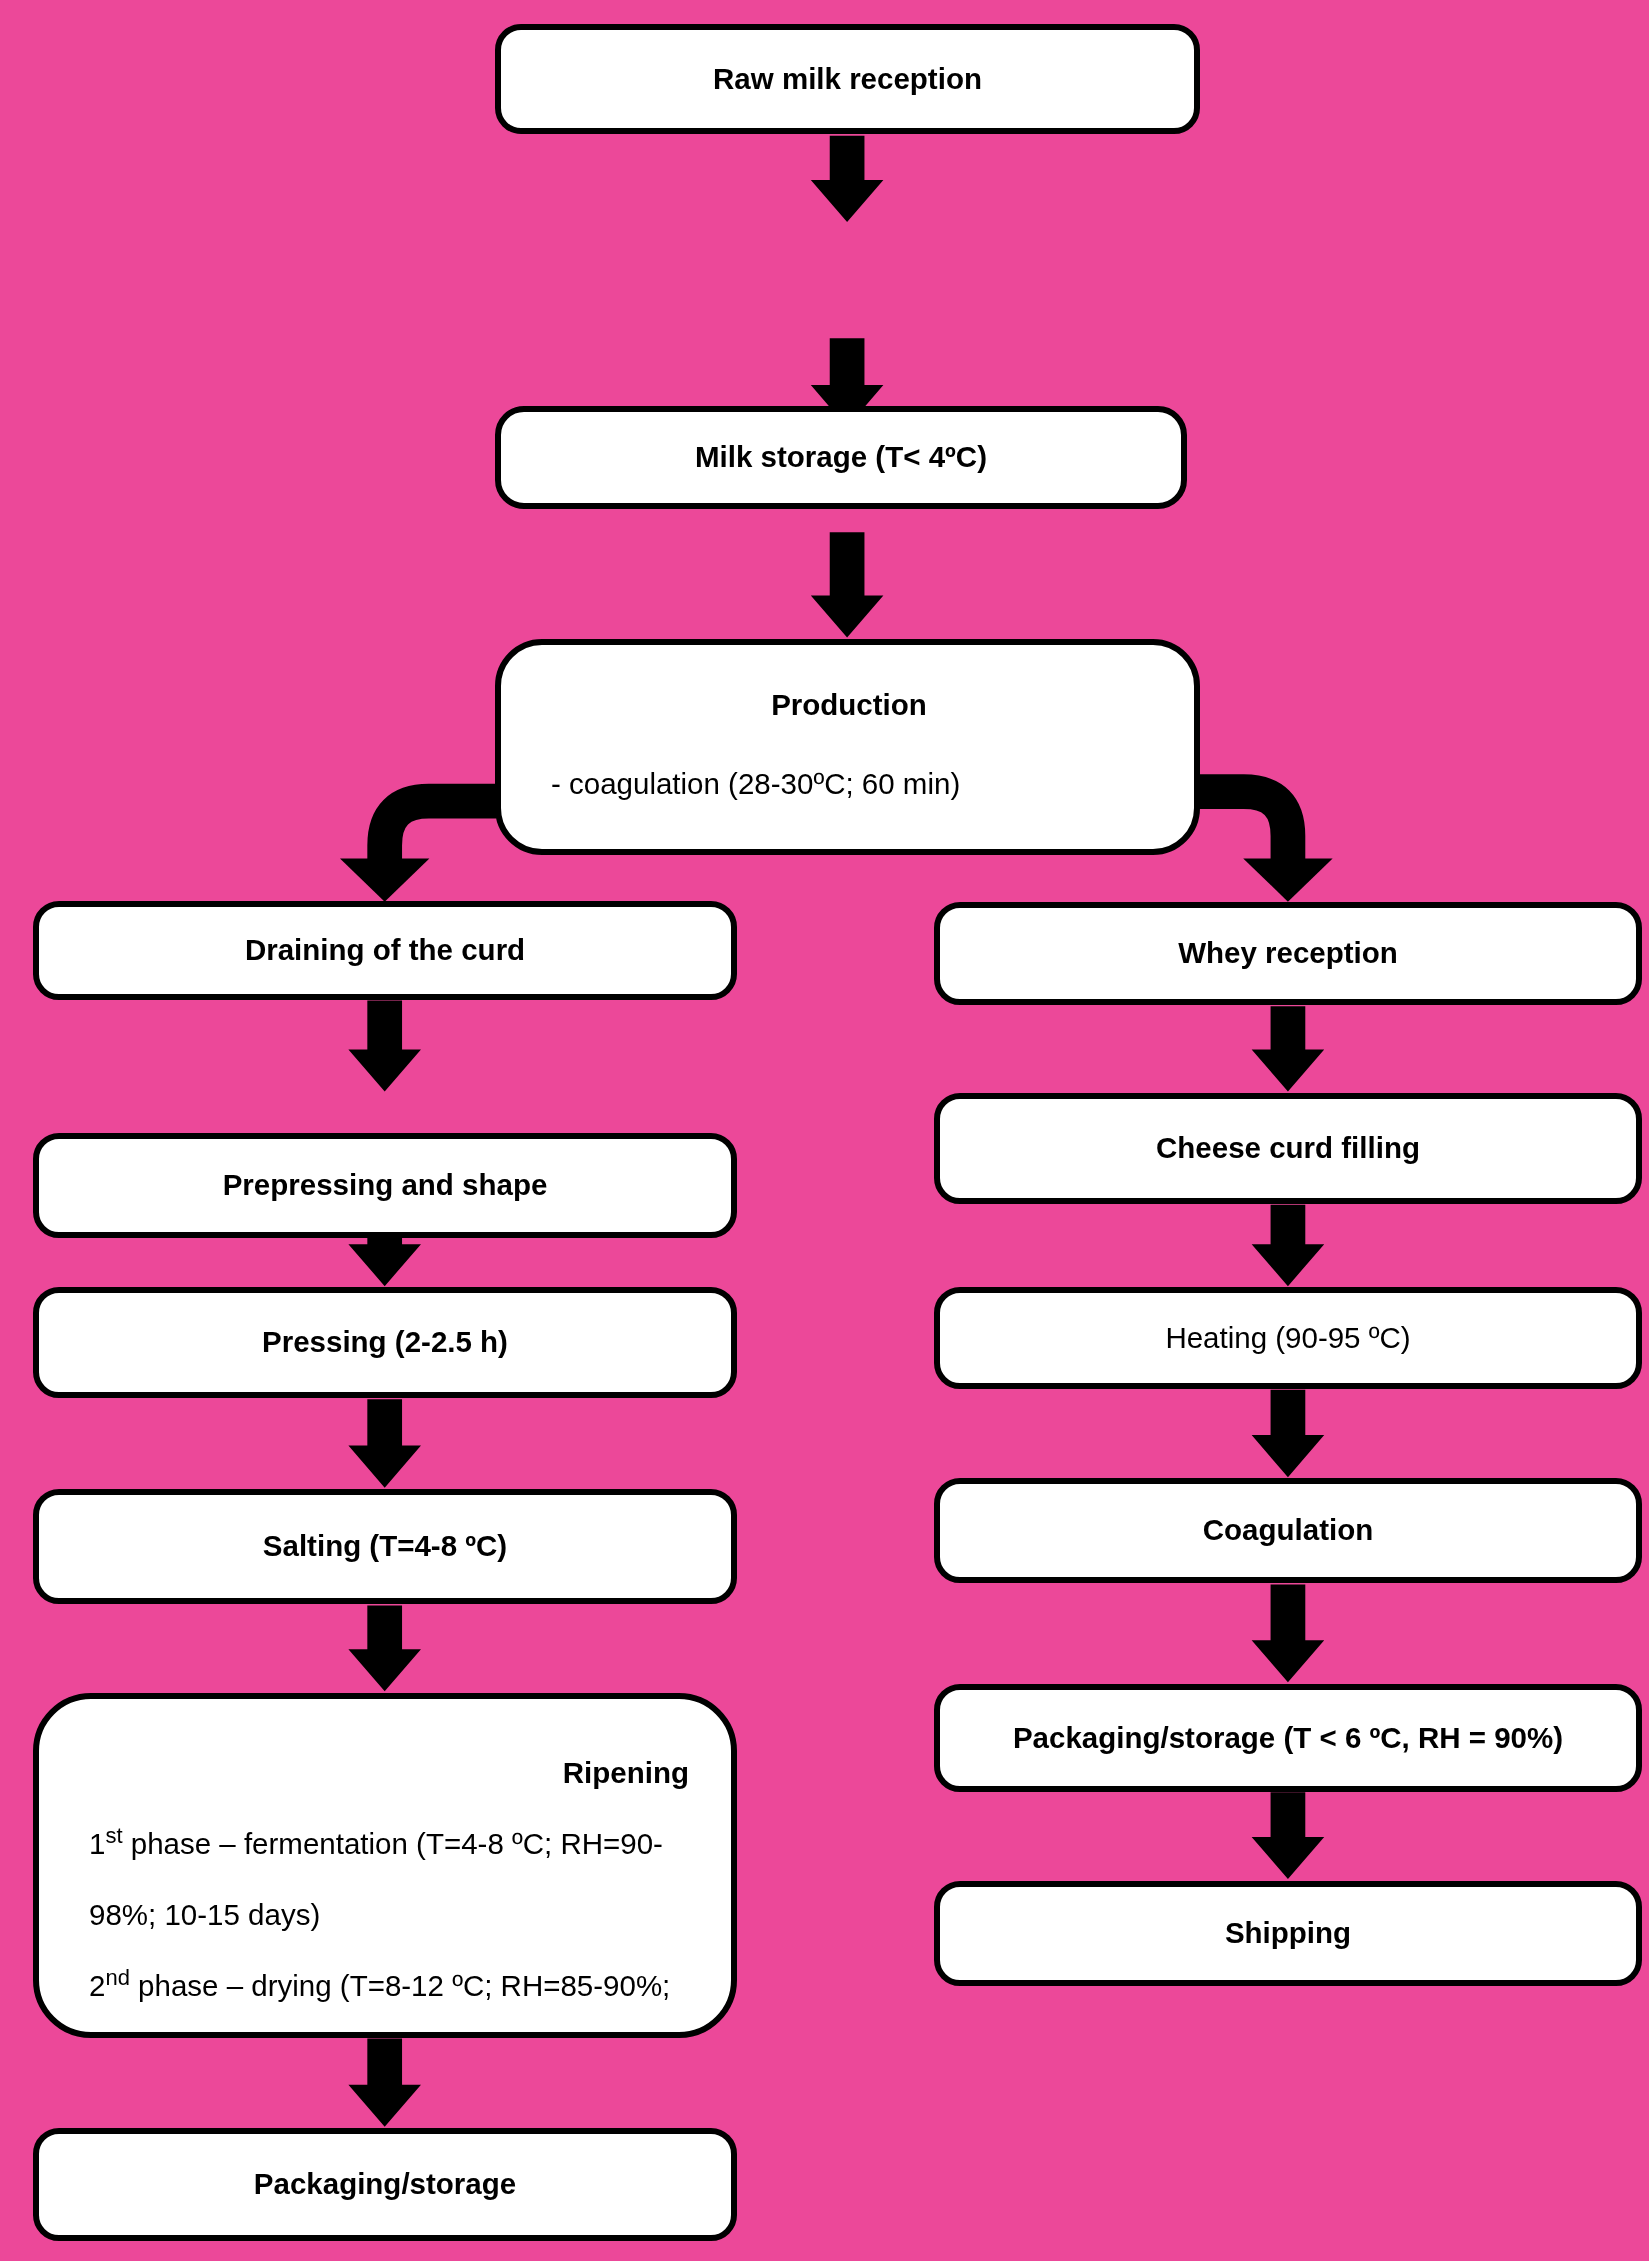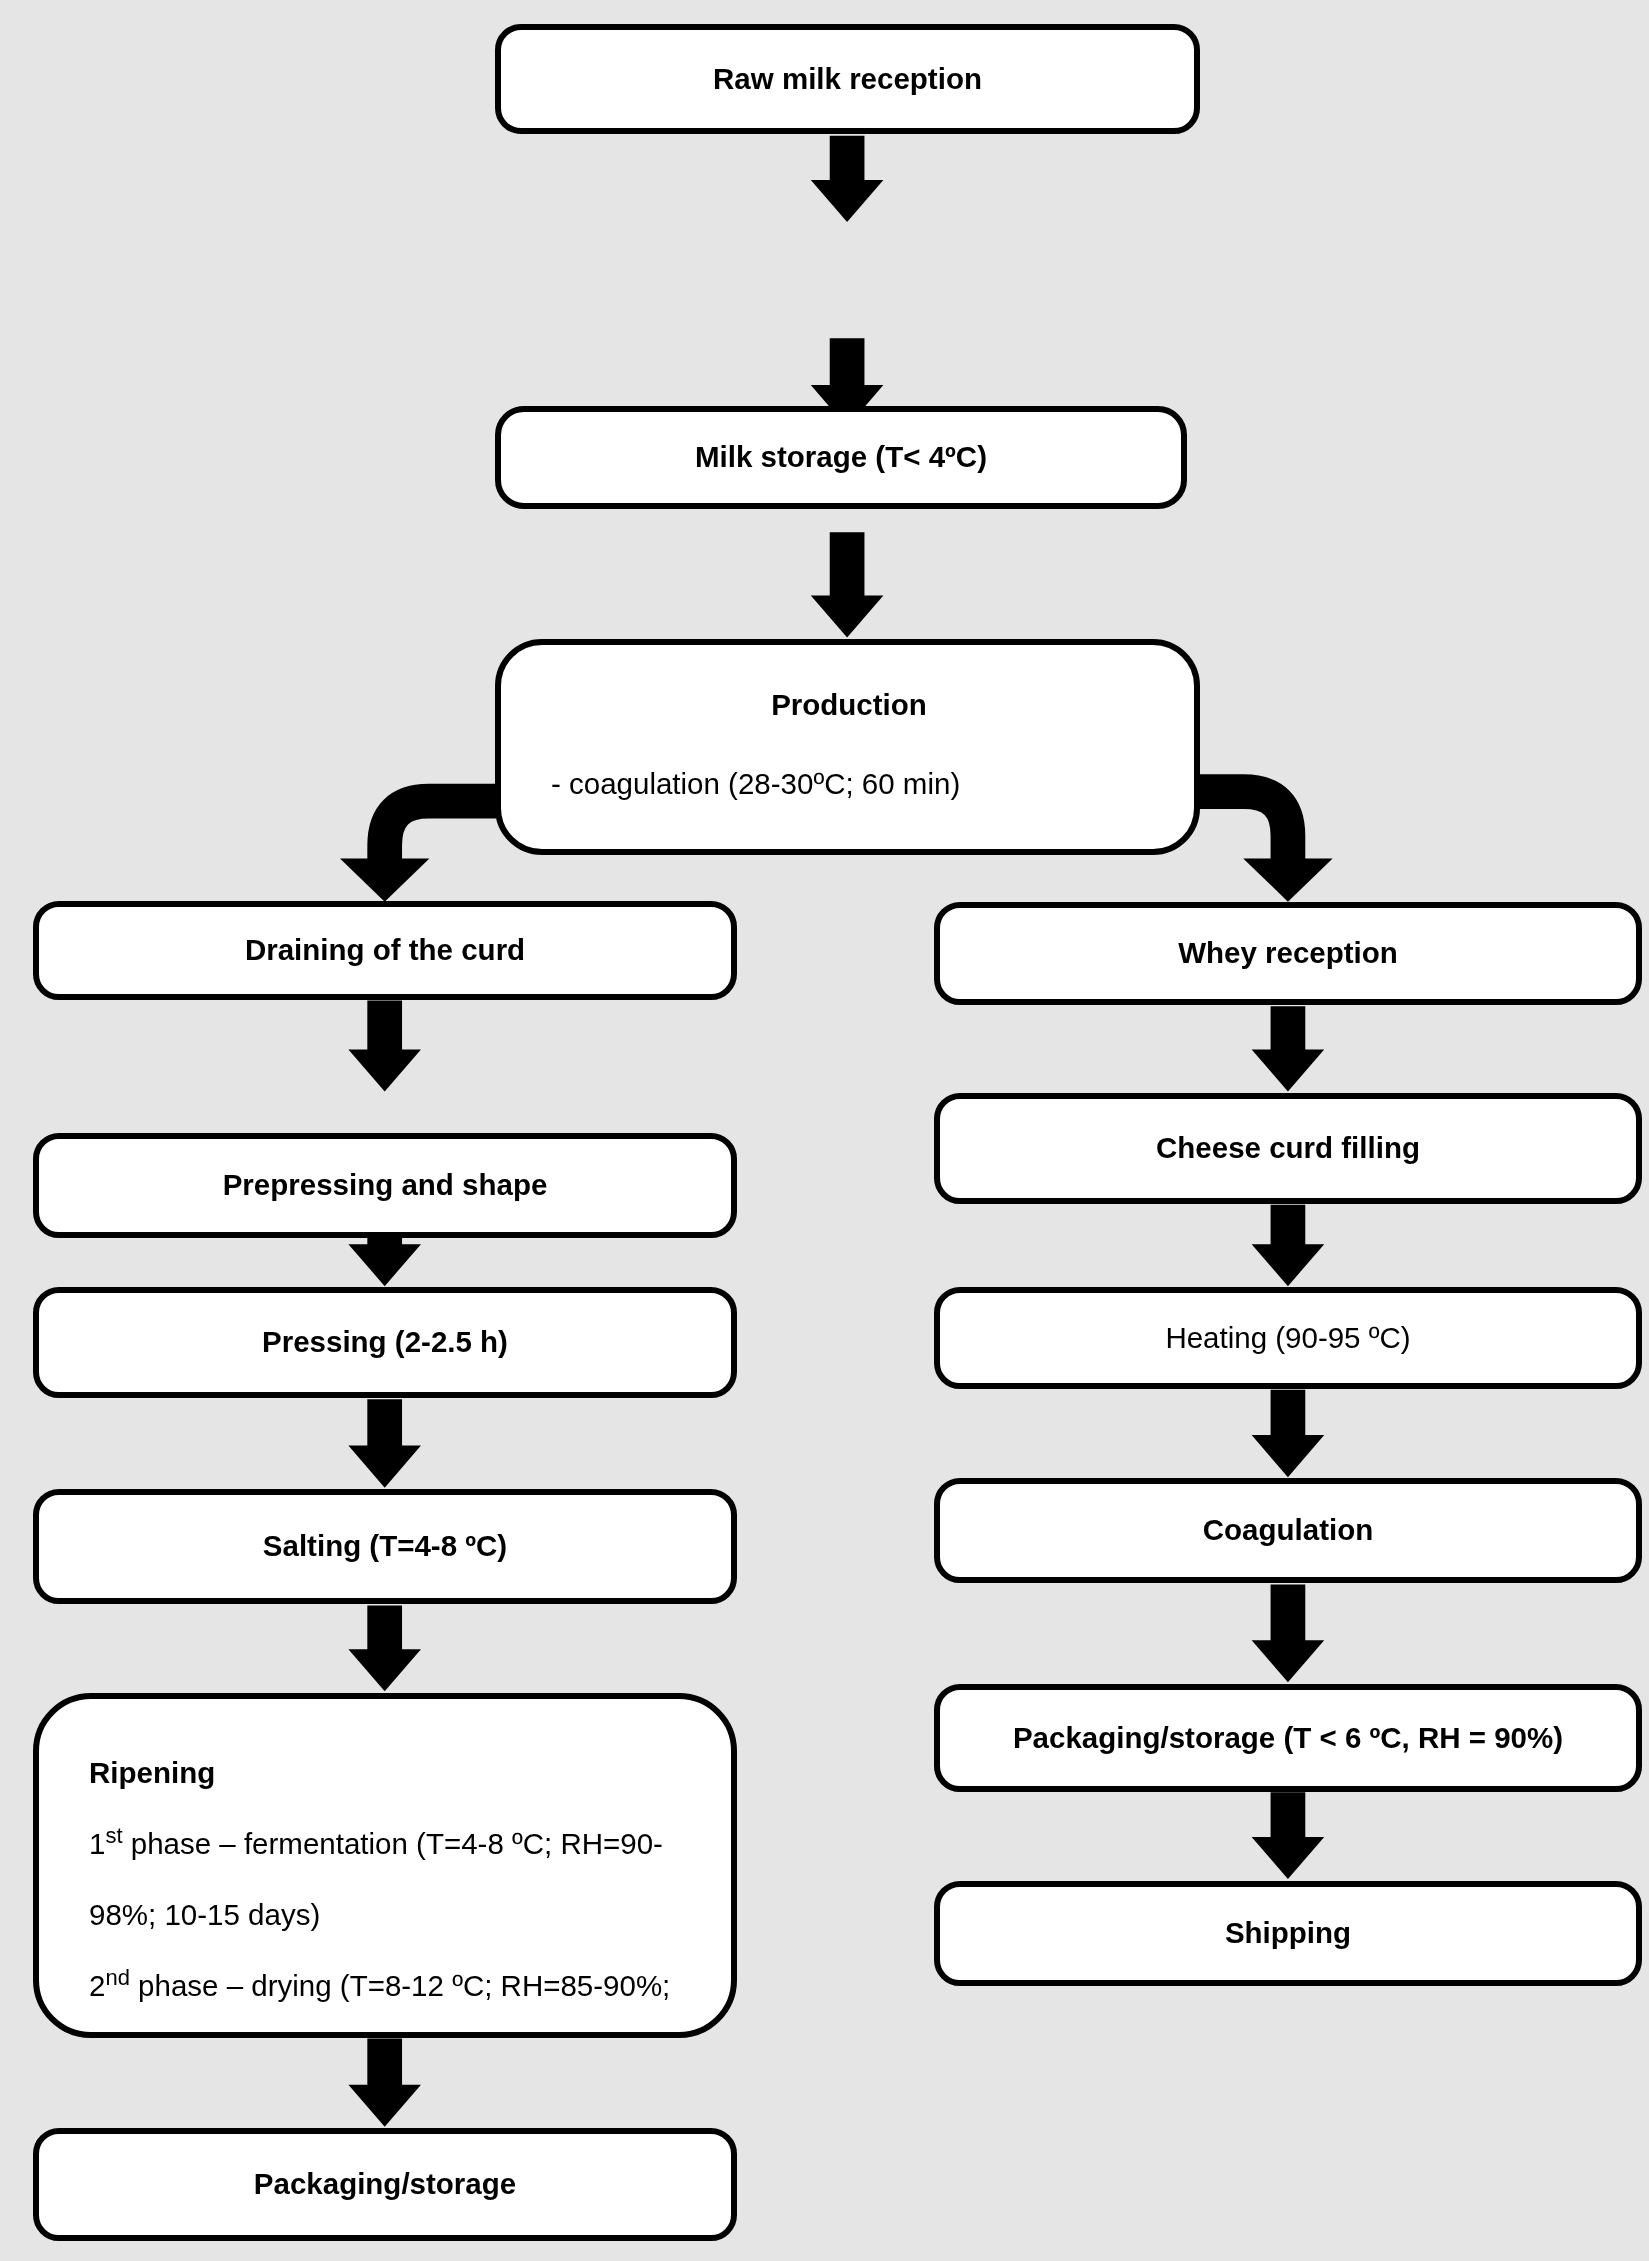--- a/index.html
+++ b/index.html
@@ -2,21 +2,21 @@
 <html style="font-size:8.4px"><head>
 <meta charset="utf-8">
 <style>
   html,body{margin:0;padding:0;}
   body{
     width:1650px;height:2261px;
     background:#ffffff;
     font-family:"Liberation Sans", sans-serif;
     color:#000;
   }
-  #canvas{position:relative;width:1650px;height:2261px;background:#e5e5e5;overflow:hidden;}
+  #canvas{position:relative;width:1650px;height:2261px;background:#ec4899;overflow:hidden;}
   .overlay{position:absolute;left:0;top:0;}
   .node{
     position:absolute;box-sizing:border-box;
     background:#ffffff;border:6.8px solid #000000;border-radius:26px;
     display:flex;align-items:center;justify-content:center;
     text-align:center;font-size:29.5px;font-weight:700;line-height:1.25;
     z-index:2;
   }
   
   .b-raw  {left:495px;top:24px;  width:705px;height:110px;}
@@ -28,21 +28,21 @@
   .prod-title{text-align:center;line-height:42px;font-weight:700;}
   .prod-detail{margin-top:37px;text-align:left;line-height:42px;font-weight:400;}
   
   .b-drain{left:33px;top:901px;width:704px;height:99px;}
   .b-prep {left:33px;top:1093px;width:704px;height:105px;margin-top:40px;}
   .b-press{left:33px;top:1287px;width:704px;height:111px;}
   .b-salt {left:33px;top:1489px;width:704px;height:115px;}
   .ripening{left:33px;top:1693px;width:704px;height:345px;border-radius:58px;
             flex-direction:column;align-items:stretch;justify-content:flex-start;
             padding:53px 42px 0 50px;}
-  .rip-title{text-align:left;line-height:42px;font-weight:700;}
+  .rip-title{text-align:right;line-height:42px;font-weight:700;}
   .rip-line{margin-top:29px;text-align:left;line-height:42px;font-weight:400;}
   .rip-line sup{font-size:22px;line-height:0;vertical-align:super;}
   .b-packL{left:33px;top:2128px;width:704px;height:113px;}
   
   .b-whey {left:934px;top:902px;width:708px;height:103px;}
   .b-curd {left:934px;top:1093px;width:708px;height:111px;}
   .b-heat {left:934px;top:1287px;width:708px;height:102px;font-weight:400;}
   .b-coag {left:934px;top:1478px;width:708px;height:105px;}
   .b-packR{left:934px;top:1684px;width:708px;height:108px;}
   .b-ship {left:934px;top:1881px;width:708px;height:105px;}

